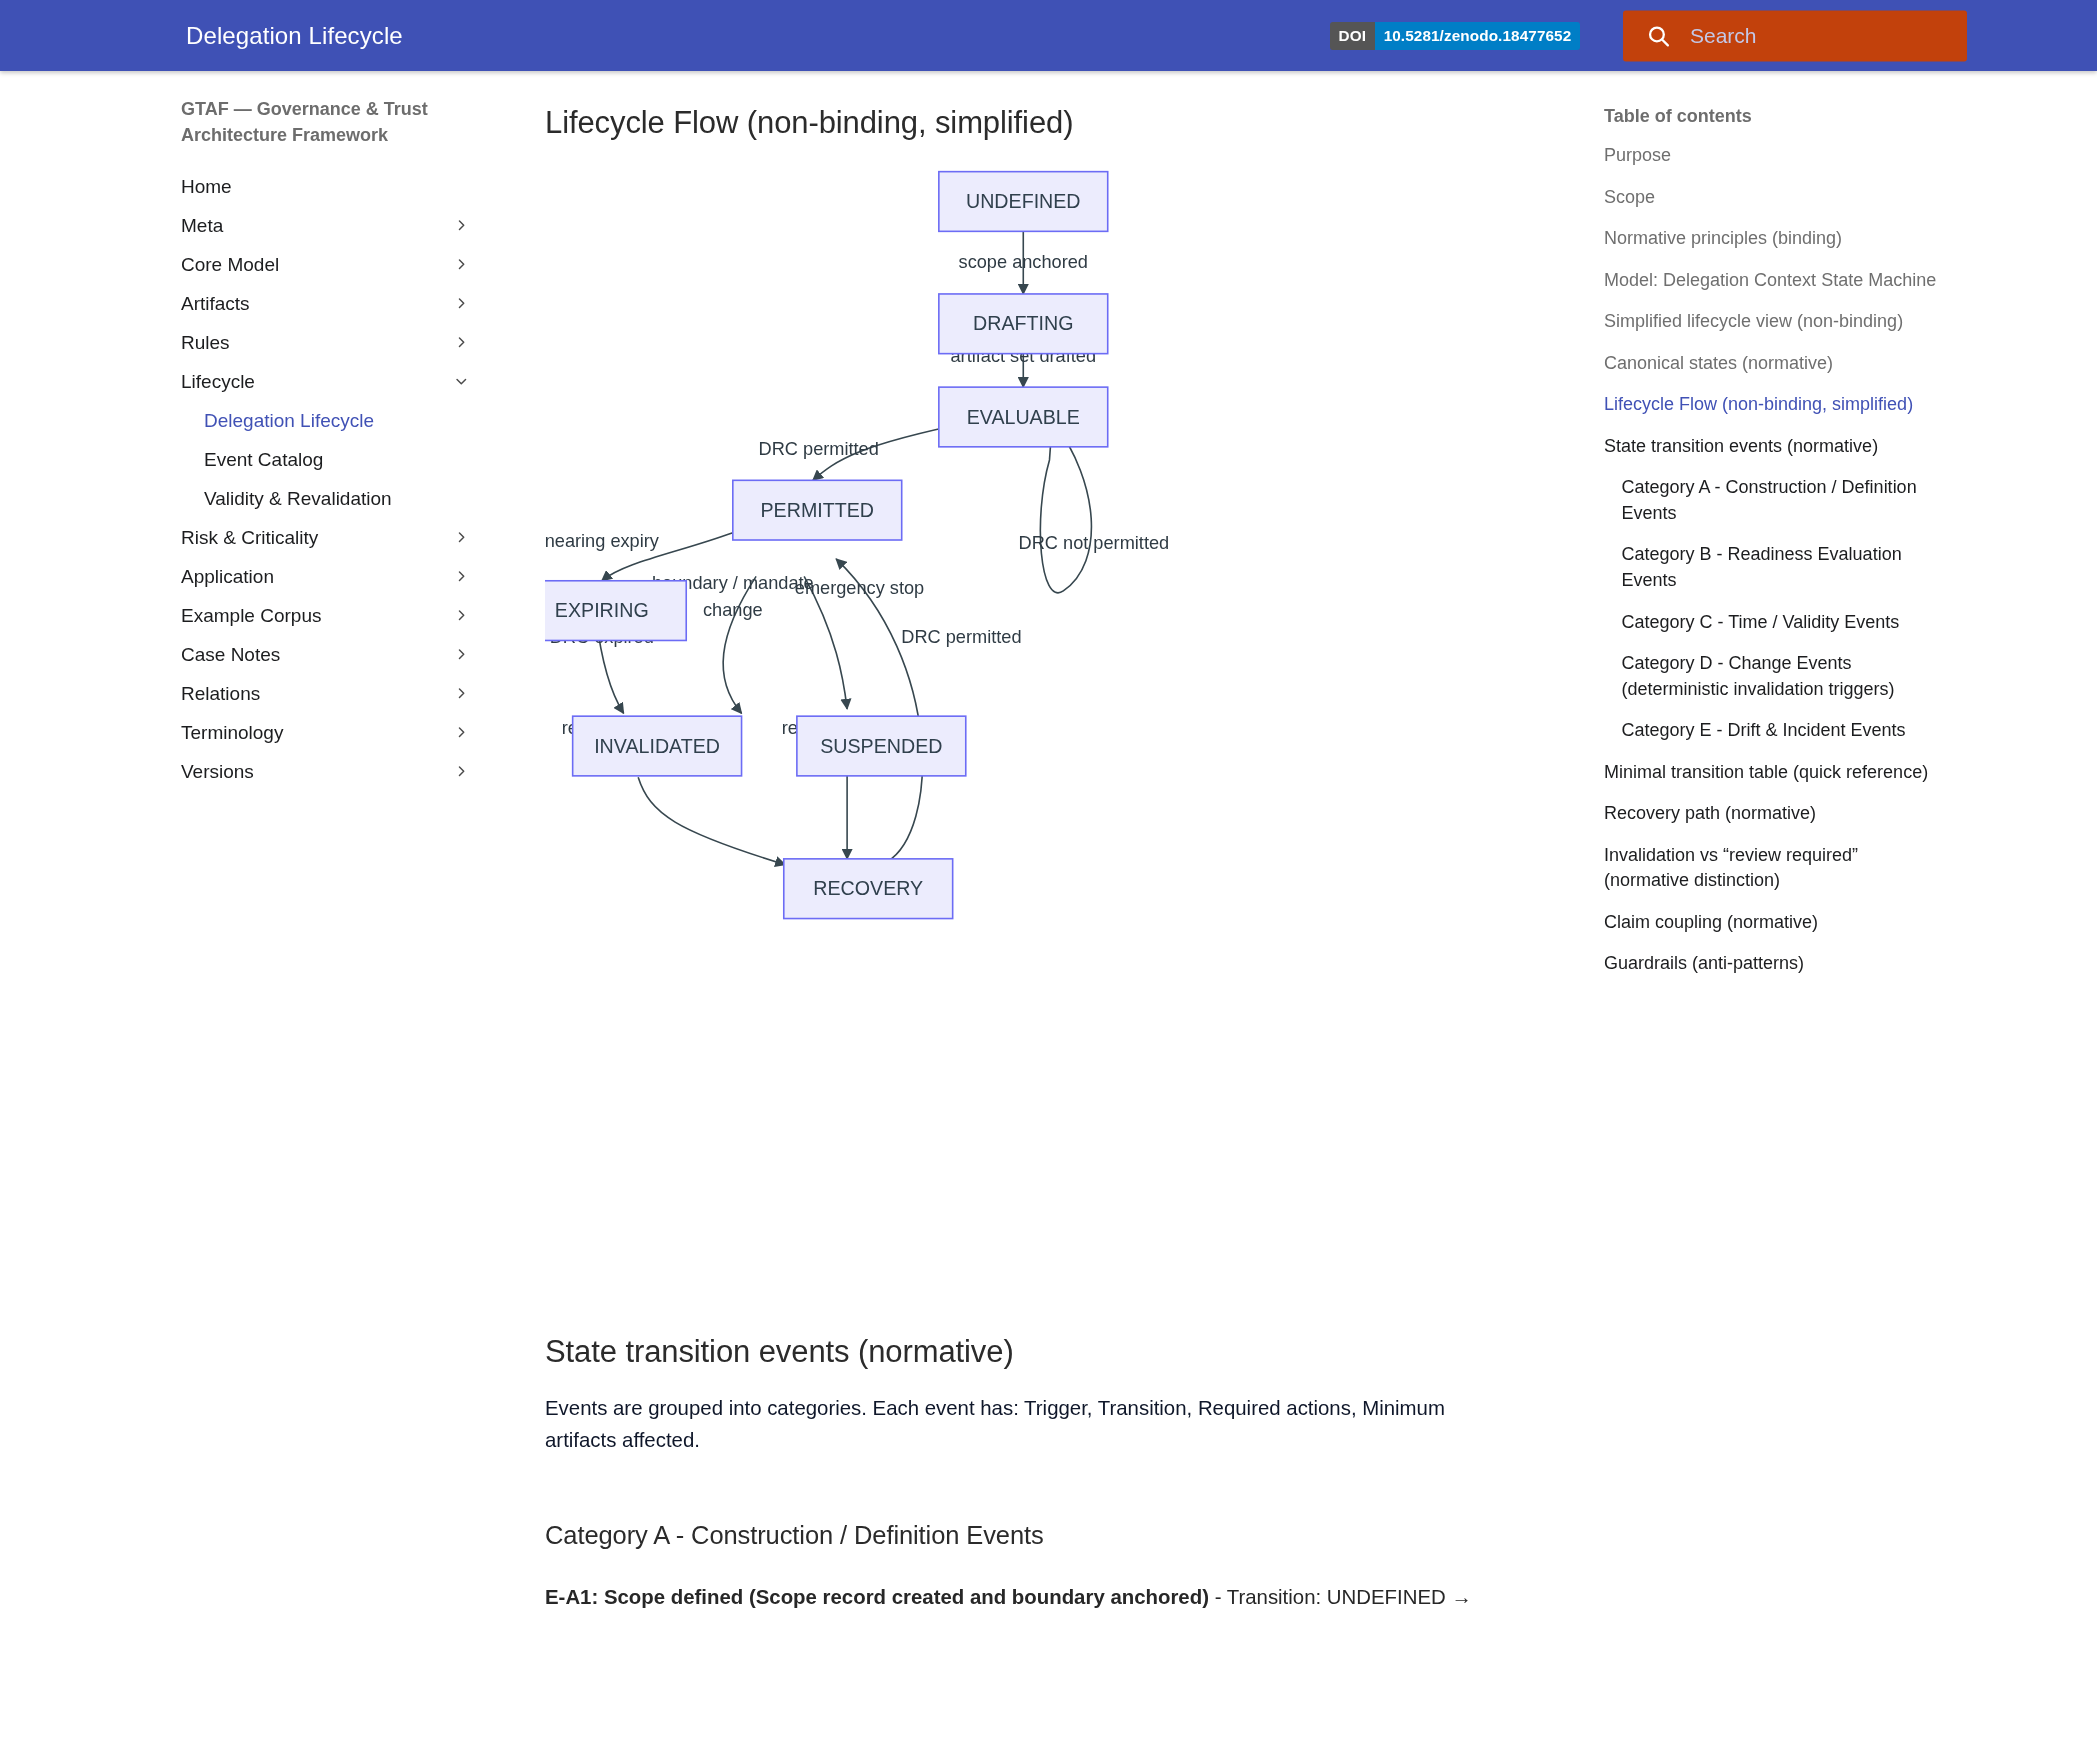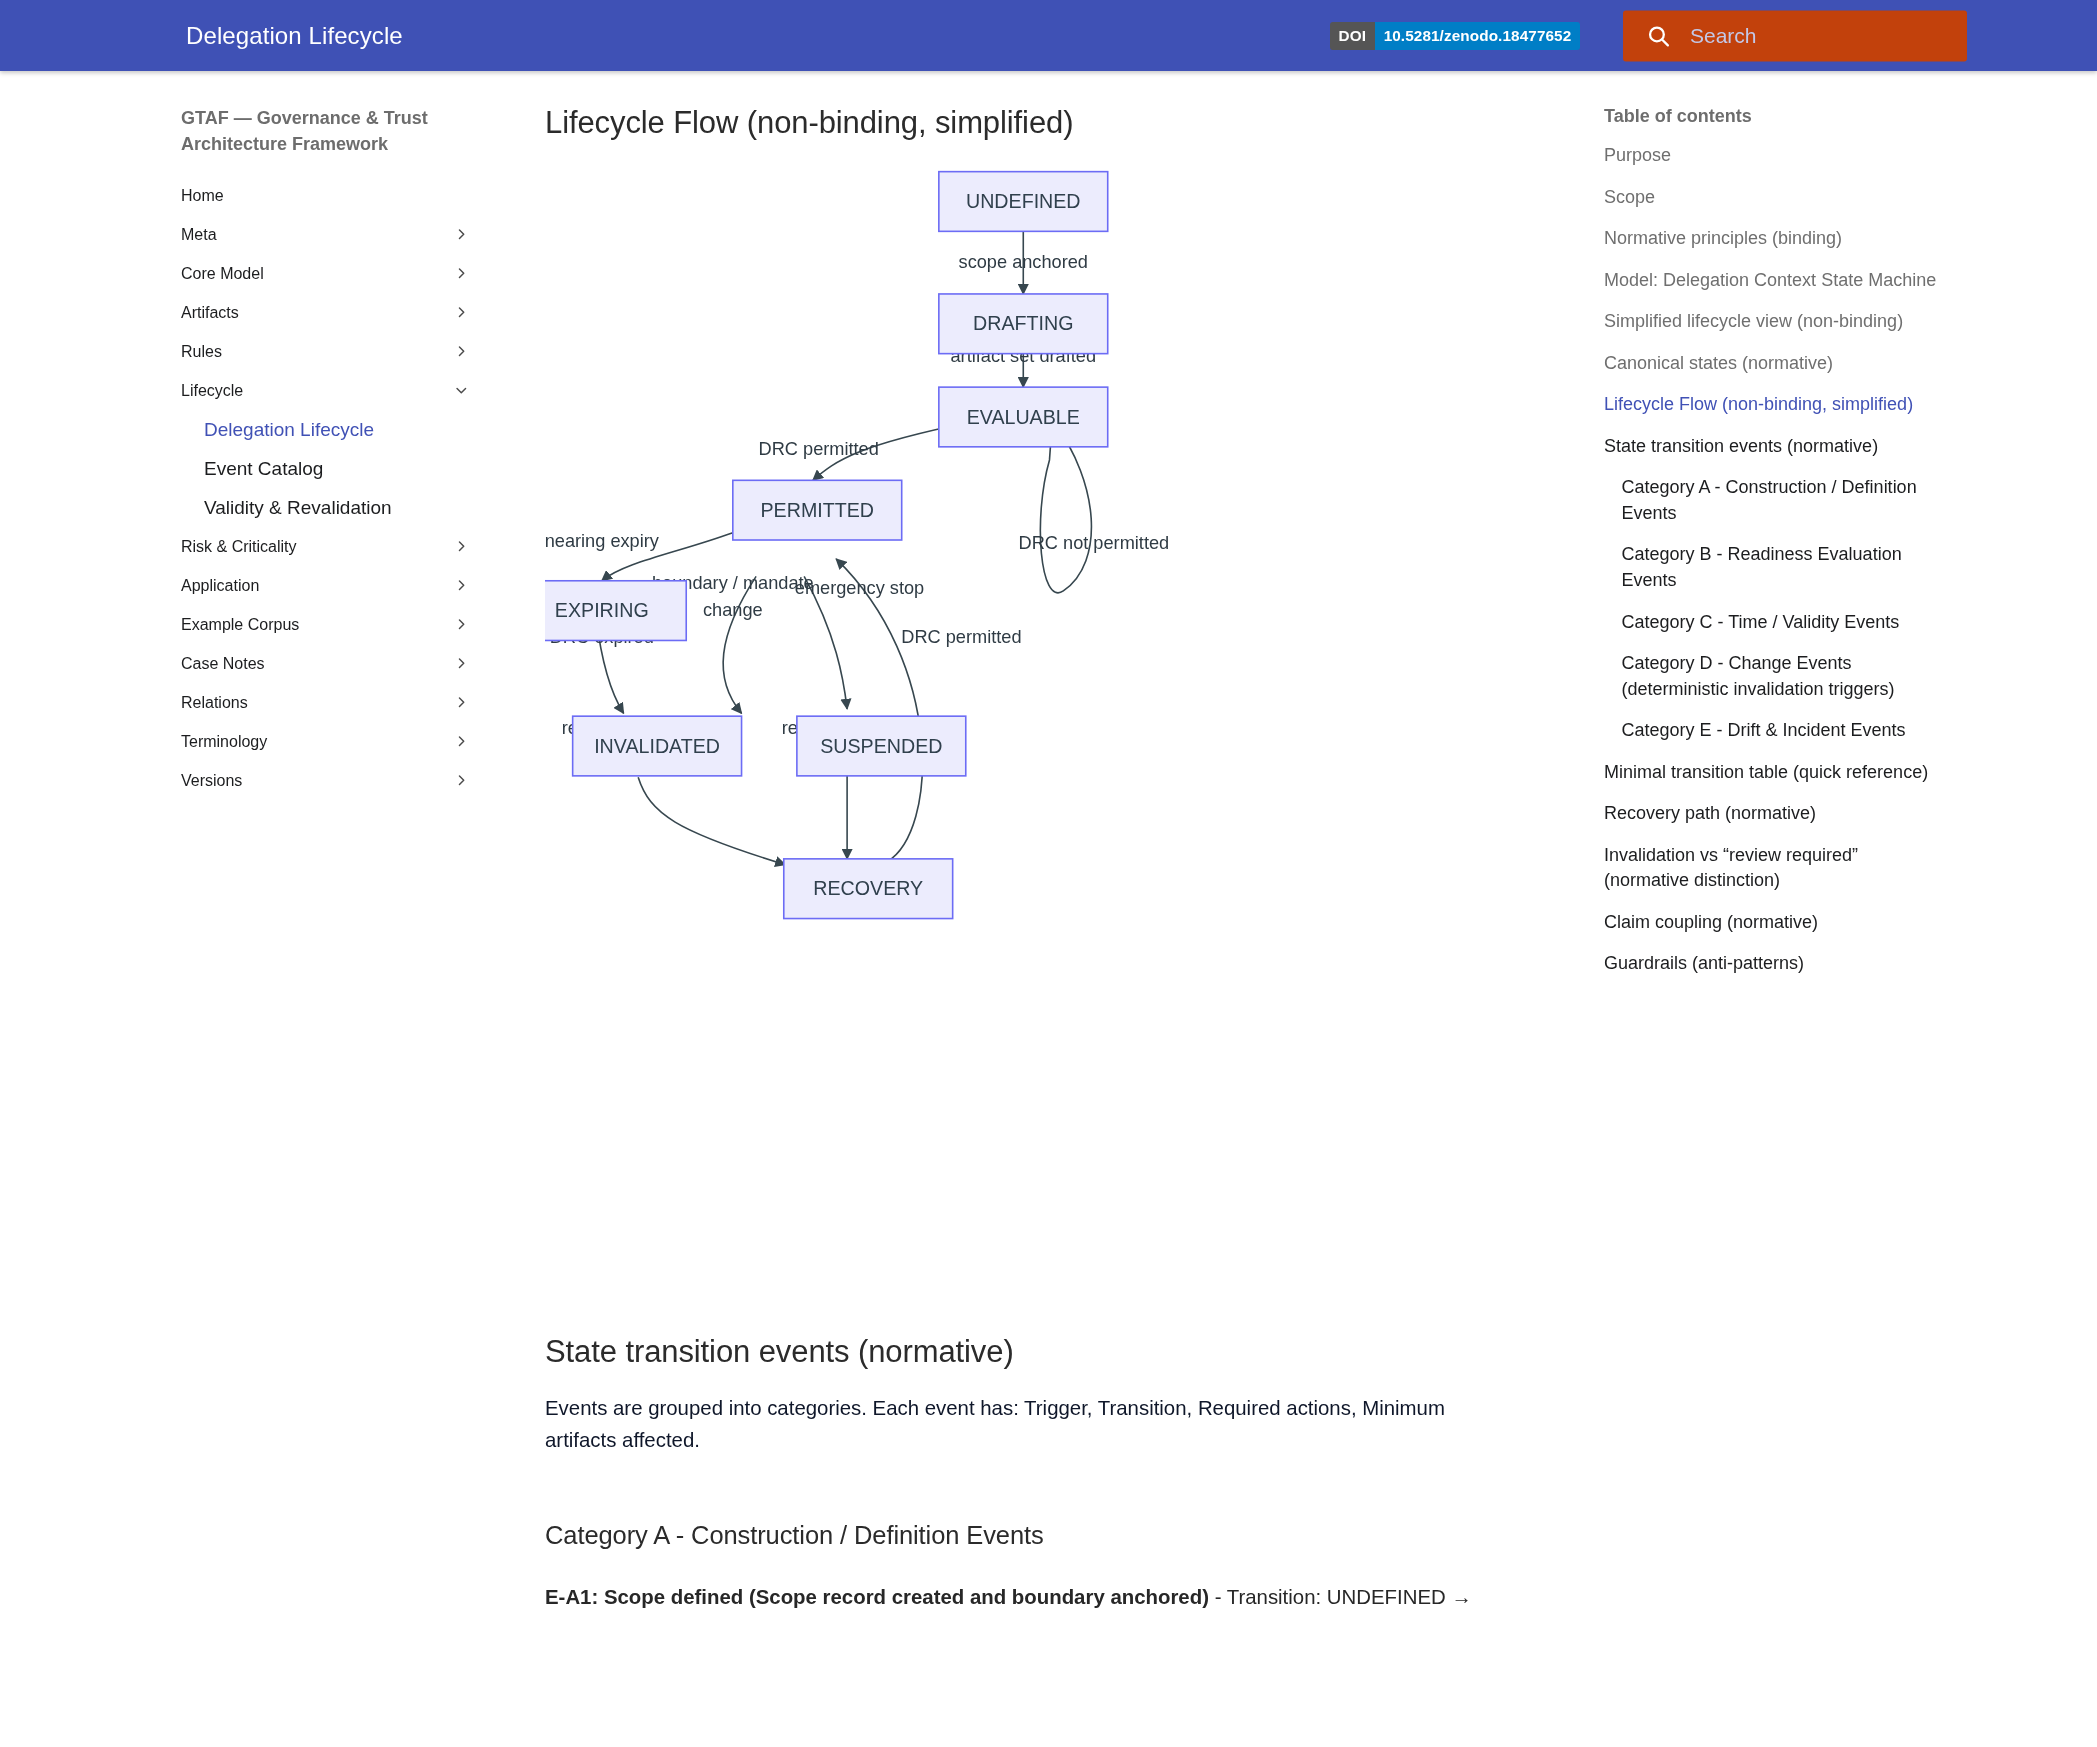--- a/index.html
+++ b/index.html
@@ -48,29 +48,29 @@
   .search-icon { width:25px; height:25px; flex:0 0 25px; display:block; }
   .search-placeholder {
     color:#c3c8e8; font-size:21px; font-weight:400;
   }
 
   
   .page { position:absolute; top:71px; left:0; width:2097px; height:1677px; }
 
   
   .sidebar {
-    position:absolute; left:181px; top:35px; width:326px;
+    position:absolute; left:181px; top:26px; width:326px;
   }
   .sidebar-brand {
     font-size:18px; font-weight:700; color:#6d6d6d; line-height:1.42;
     margin-bottom:19px; width:269px;
   }
   .nav-item {
     display:flex; align-items:center; justify-content:space-between;
-    height:39px; font-size:16px; color:#1c1d1f; cursor:pointer;
+    height:39px; font-size:19px; color:#1c1d1f; cursor:pointer;
     padding-right:38px;
   }
   .nav-item.sub { padding-left:23px; font-size:19px; }
   .nav-item.active { color:#4051b5; }
   .chev { width:14.6px; height:14.6px; flex:0 0 14.6px; color:#4b4b4b; }
   .chev.down { transform:rotate(90deg); }
 
   
   .content { position:absolute; left:545px; top:0; width:1063px; }
   .h2 {

